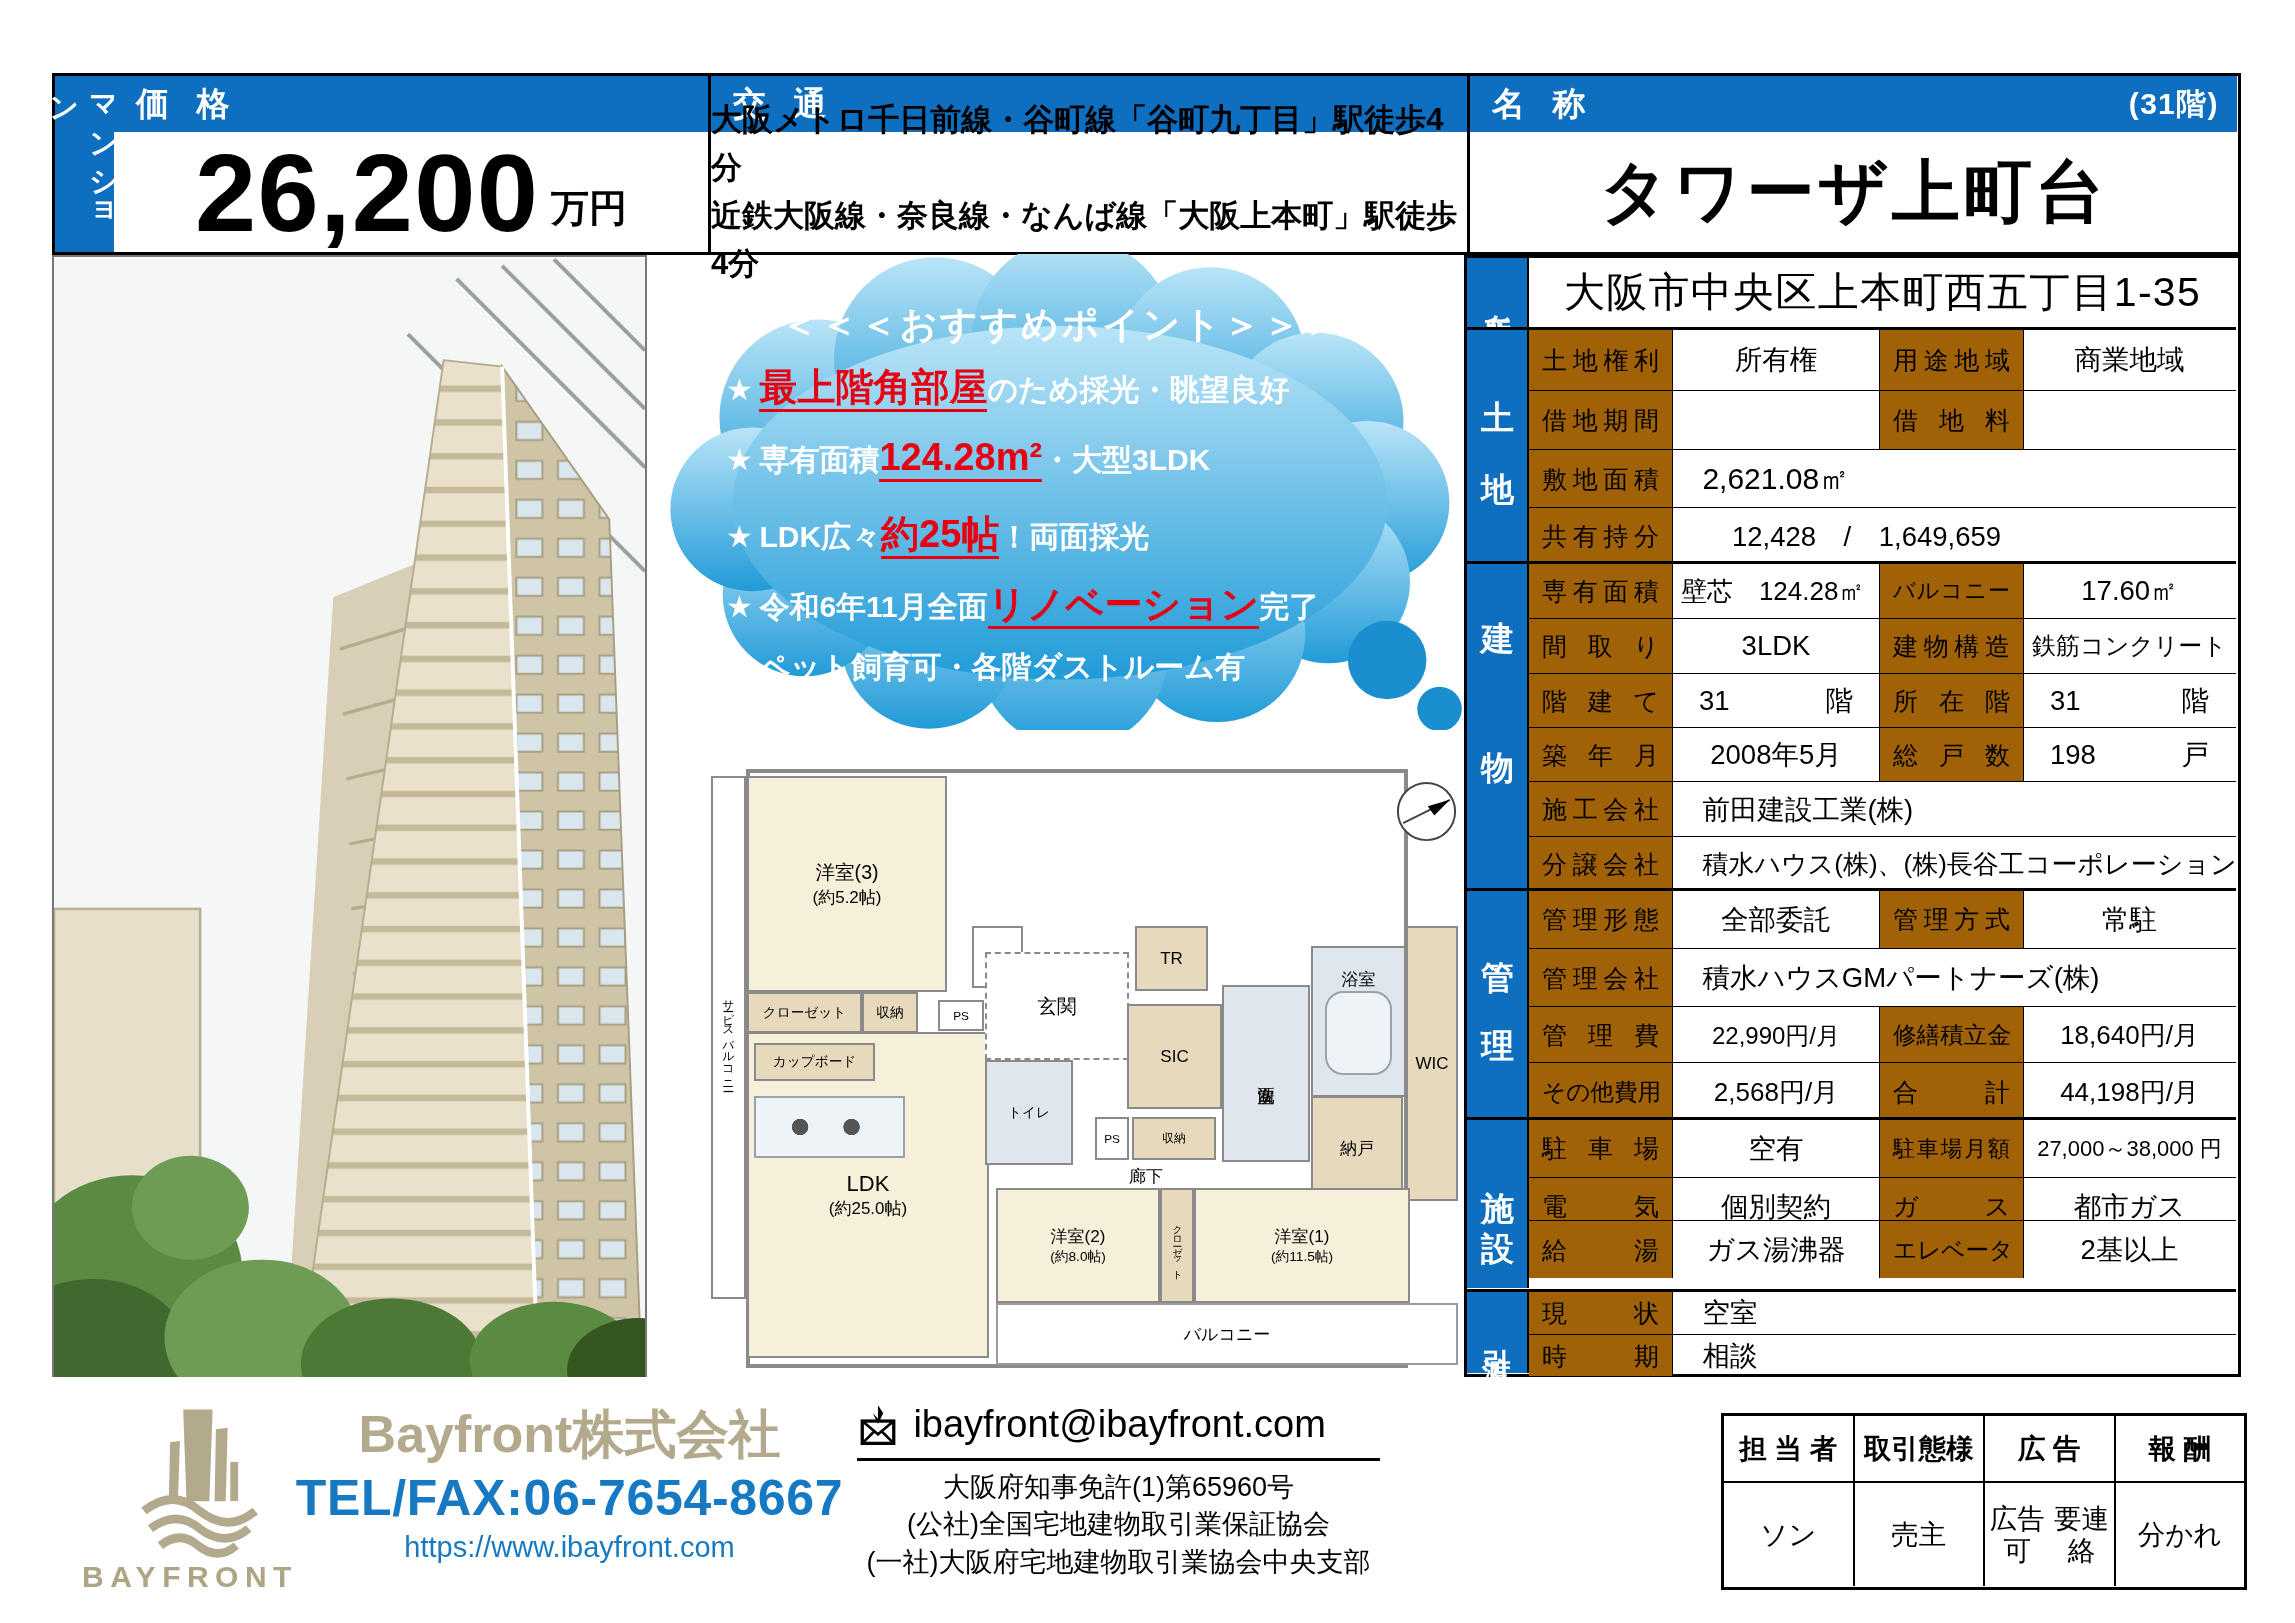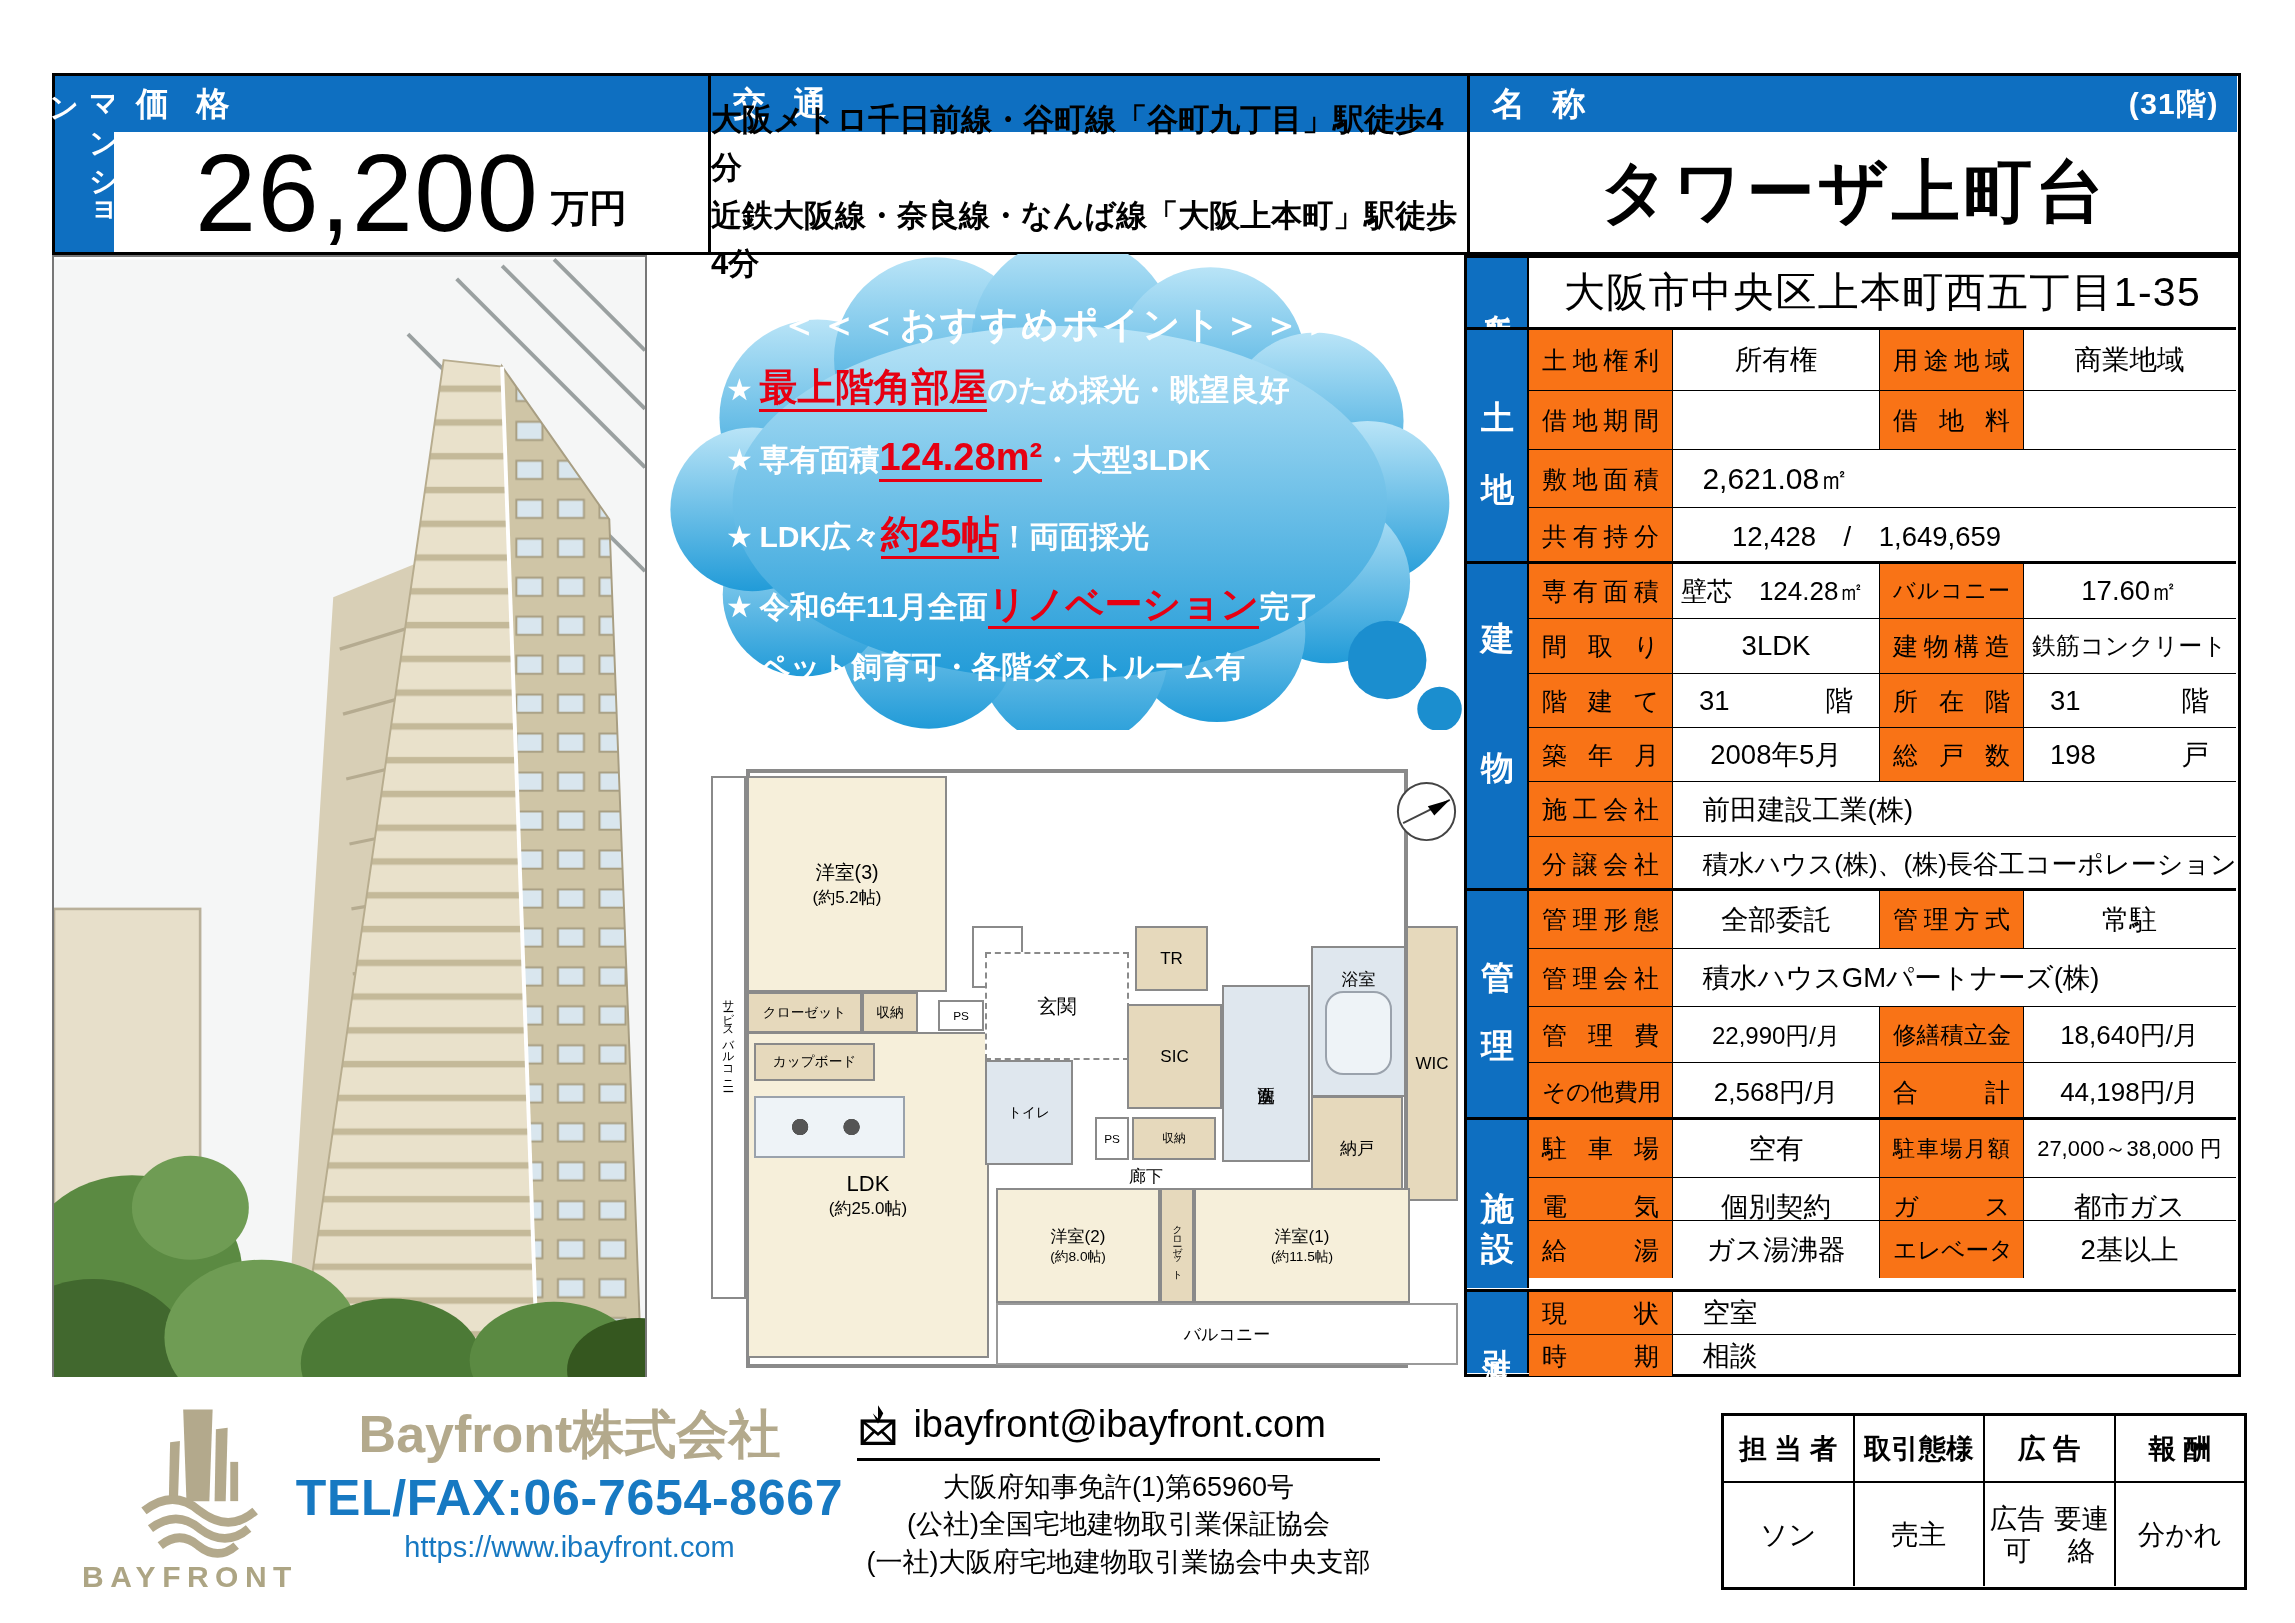--- a/index.html
+++ b/index.html
@@ -10,21 +10,21 @@
   
   #topband{position:absolute;left:52px;top:73px;width:2189px;height:182px;border:3.9px solid #000;box-sizing:border-box;background:#fff;}
   .bluehead{background:#0e6fc1;color:#fff;font-weight:bold;}
   #side-tab{position:absolute;left:0;top:0;width:59px;height:100%;background:#0e6fc1;color:#fff;
             writing-mode:vertical-rl;text-orientation:upright;display:flex;align-items:center;justify-content:center;
             font-size:29px;font-weight:bold;letter-spacing:3.9px;}
   .th{position:absolute;top:0;height:56px;display:flex;align-items:center;box-sizing:border-box;
       font-size:33px;letter-spacing:9.2px;padding-left:22px;}
   .tv{position:absolute;top:56px;bottom:0;display:flex;align-items:center;justify-content:center;box-sizing:border-box;background:#fff;}
   .sep{border-left:3.9px solid #000;}
-  #price-val{font-size:110px;font-weight:normal;letter-spacing:1.3px;}
+  #price-val{font-size:110px;font-weight:bold;letter-spacing:1.3px;}
   #price-unit{font-size:38px;font-weight:bold;align-self:flex-end;margin:0 0 18.3px 11.8px;}
   #access-val{flex-direction:column;font-size:31px;font-weight:600;line-height:1.55;}
   #name-head{justify-content:space-between;padding-right:18.3px;}
   #name-floor{font-size:30px;letter-spacing:1.3px;}
   #name-val{font-size:68px;font-weight:bold;letter-spacing:3.9px;}
 
   
   #photo{position:absolute;left:52px;top:255px;width:595px;height:1126px;border:2px solid #777;box-sizing:border-box;}
 
   
@@ -53,21 +53,21 @@
 
   
   #info{position:absolute;left:1464px;top:255px;width:777px;height:1122px;border:3.9px solid #000;box-sizing:border-box;background:#fff;}
   .sec{position:absolute;left:0;width:769px;box-sizing:border-box;}
   .sec.bt{border-top:3.3px solid #000;}
   .stab{position:absolute;left:0;top:0;width:62px;height:100%;background:#0e6fc1;color:#fff;border-right:2px solid #000;box-sizing:border-box;
         writing-mode:vertical-rl;text-orientation:upright;display:flex;align-items:center;justify-content:center;font-weight:bold;}
   .irow{position:absolute;left:62px;width:707px;box-sizing:border-box;}
   .irow.bt{border-top:1.3px solid #000;}
   .cell{position:absolute;top:0;height:100%;box-sizing:border-box;}
-  .lbl{background:#f97316;font-size:25px;text-align:justify;text-align-last:justify;padding:0 13px;border-right:1.3px solid #000;white-space:nowrap;overflow:hidden;}
+  .lbl{background:#a16207;font-size:25px;text-align:justify;text-align-last:justify;padding:0 13px;border-right:1.3px solid #000;white-space:nowrap;overflow:hidden;}
   .val{font-size:27.5px;text-align:center;overflow:hidden;white-space:nowrap;}
   .c1{left:0;width:144px;}
   .c2{left:144px;width:207px;border-right:1.3px solid #000;}
   .c3{left:351px;width:144px;}
   .c4{left:495px;width:211px;}
   .cspan{left:144px;width:563px;text-align:left;padding-left:29.4px;}
   .valjust{display:flex;justify-content:space-between;align-items:center;padding:0 26px;}
   #addr{position:absolute;left:62px;top:0;width:707px;height:100%;display:flex;align-items:center;justify-content:center;
         font-size:41px;letter-spacing:1.3px;}
 

